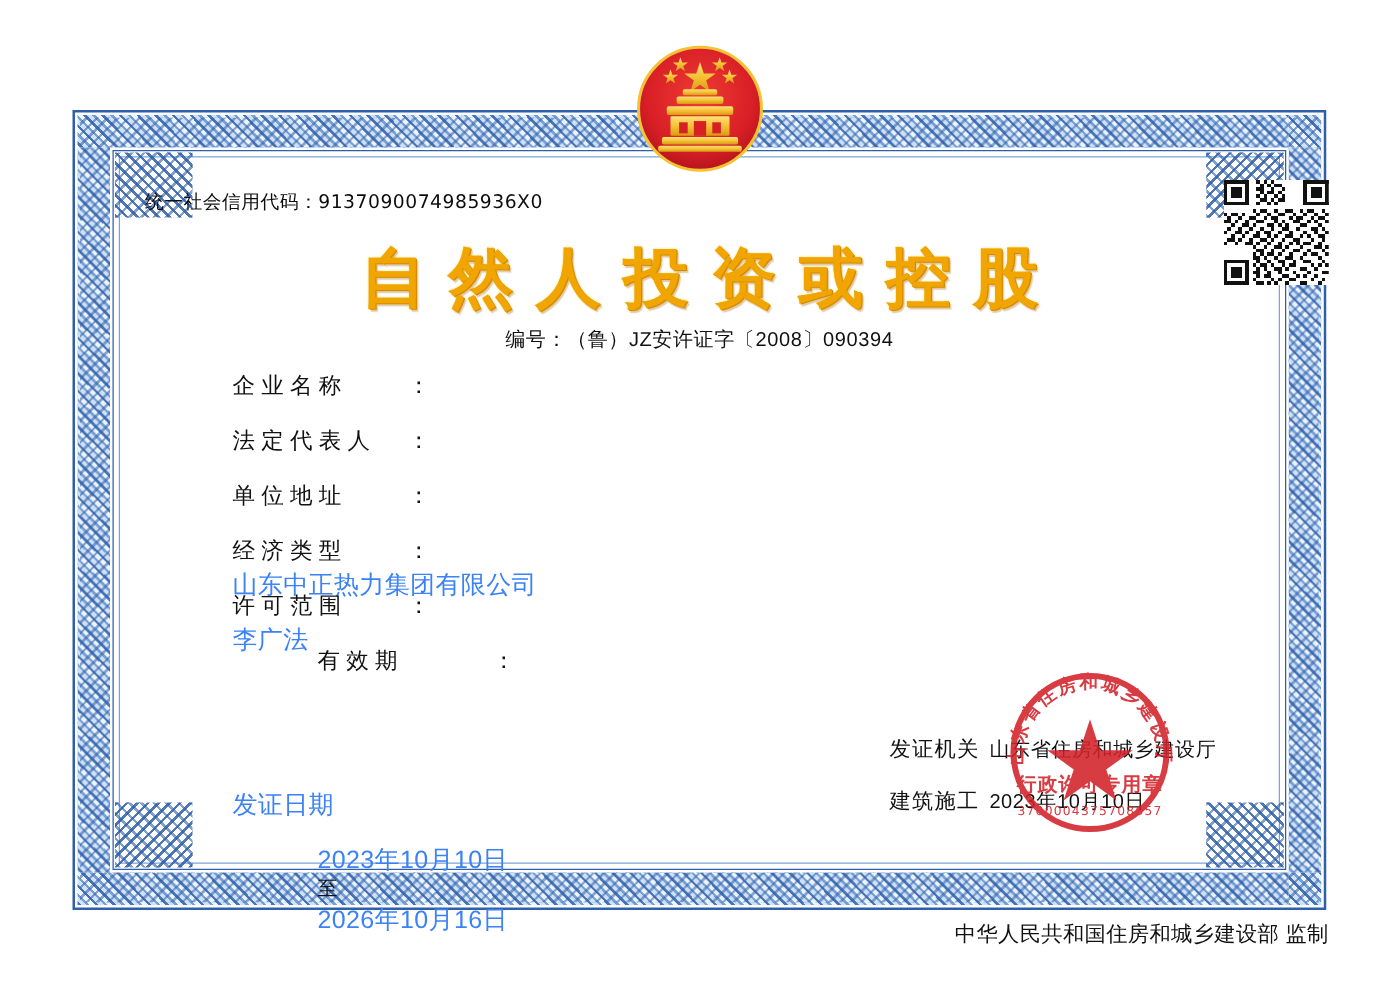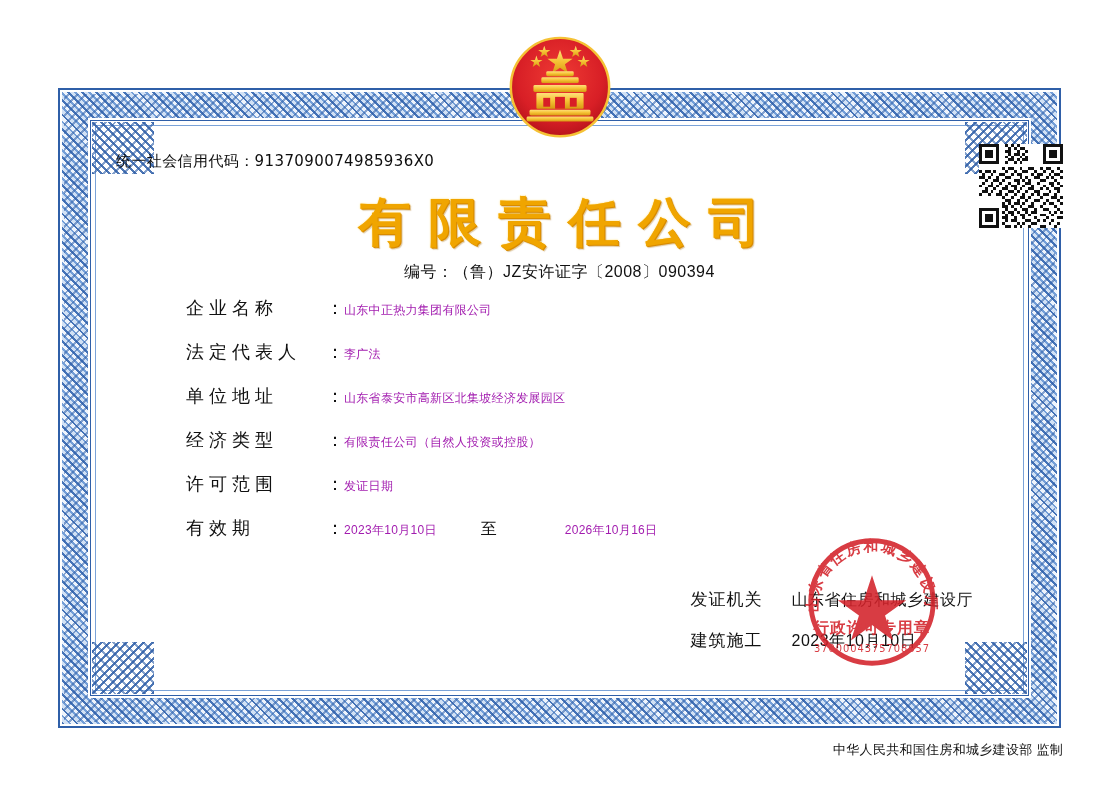--- a/index.html
+++ b/index.html
@@ -159,38 +159,39 @@
     position: absolute;
     left: 186px;
     top: 296px;
     width: 760px;
   }
   .field-row {
     display: flex;
     align-items: baseline;
     margin-bottom: 22px;
     height: 22px;
+    flex-direction: column;
   }
   .field-label {
     width: 158px;
     flex: 0 0 158px;
     font-size: 18px;
     color: #111;
     display: flex;
     justify-content: space-between;
     font-weight: normal;
   }
   .field-label .lbl-text {
     letter-spacing: 0;
     display: inline-block;
   }
   .field-label .colon { margin-left: 2px; }
   .field-value {
-    font-size: 12px;
-    color: #a21caf;
+    font-size: 20px;
+    color: #3b82f6;
     letter-spacing: 0.3px;
   }
   .field-value.valid-to {
     margin-left: 68px;
   }
   .valid-sep {
     font-size: 16px;
     margin-left: 44px;
     color: #111;
   }
@@ -199,21 +200,20 @@
     position: absolute;
     right: 146px;
     top: 588px;
     text-align: left;
   }
   .issuer-row {
     display: flex;
     align-items: baseline;
     margin-bottom: 18px;
     white-space: nowrap;
-    gap: 21px;
   }
   .issuer-label {
     font-size: 17px;
     letter-spacing: 1px;
     color: #111;
   }
   .issuer-value {
     font-size: 16px;
     color: #111;
     margin-left: 8px;
@@ -229,21 +229,21 @@
     height: 148px;
     z-index: 6;
     opacity: 0.88;
     pointer-events: none;
   }
 
   .footer-note {
     position: absolute;
     right: 56px;
     bottom: 32px;
-    font-size: 13px;
+    font-size: 17px;
     color: #111;
     letter-spacing: 0.3px;
   }
 </style>
 </head>
 <body>
 
 <div class="page">
 
   <div class="emblem">
@@ -497,21 +497,21 @@
         <rect x="14" y="28" width="1" height="1"></rect>
           <rect x="17" y="28" width="1" height="1"></rect>
         <rect x="21" y="28" width="2" height="1"></rect>
           <rect x="26" y="28" width="1" height="1"></rect>
       </g>
     </svg>
   </div>
 
   <div class="credit-code">统一社会信用代码：9137090074985936X0</div>
 
-  <div class="title">有限责任公司</div>
+  <div class="title">自然人投资或控股</div>
 
   <div class="serial">编号：（鲁）JZ安许证字〔2008〕090394</div>
 
   <div class="fields">
 
     <div class="field-row">
       <div class="field-label">
         <span class="lbl-text">企 业 名 称</span>
         <span class="colon">：</span>
       </div>
@@ -524,29 +524,27 @@
         <span class="colon">：</span>
       </div>
       <div class="field-value">李广法</div>
     </div>
 
     <div class="field-row">
       <div class="field-label">
         <span class="lbl-text">单 位 地 址</span>
         <span class="colon">：</span>
       </div>
-      <div class="field-value">山东省泰安市高新区北集坡经济发展园区</div>
     </div>
 
     <div class="field-row">
       <div class="field-label">
         <span class="lbl-text">经 济 类 型</span>
         <span class="colon">：</span>
       </div>
-      <div class="field-value">有限责任公司（自然人投资或控股）</div>
     </div>
 
     <div class="field-row">
       <div class="field-label">
         <span class="lbl-text">许 可 范 围</span>
         <span class="colon">：</span>
       </div>
       <div class="field-value">发证日期</div>
     </div>
 

